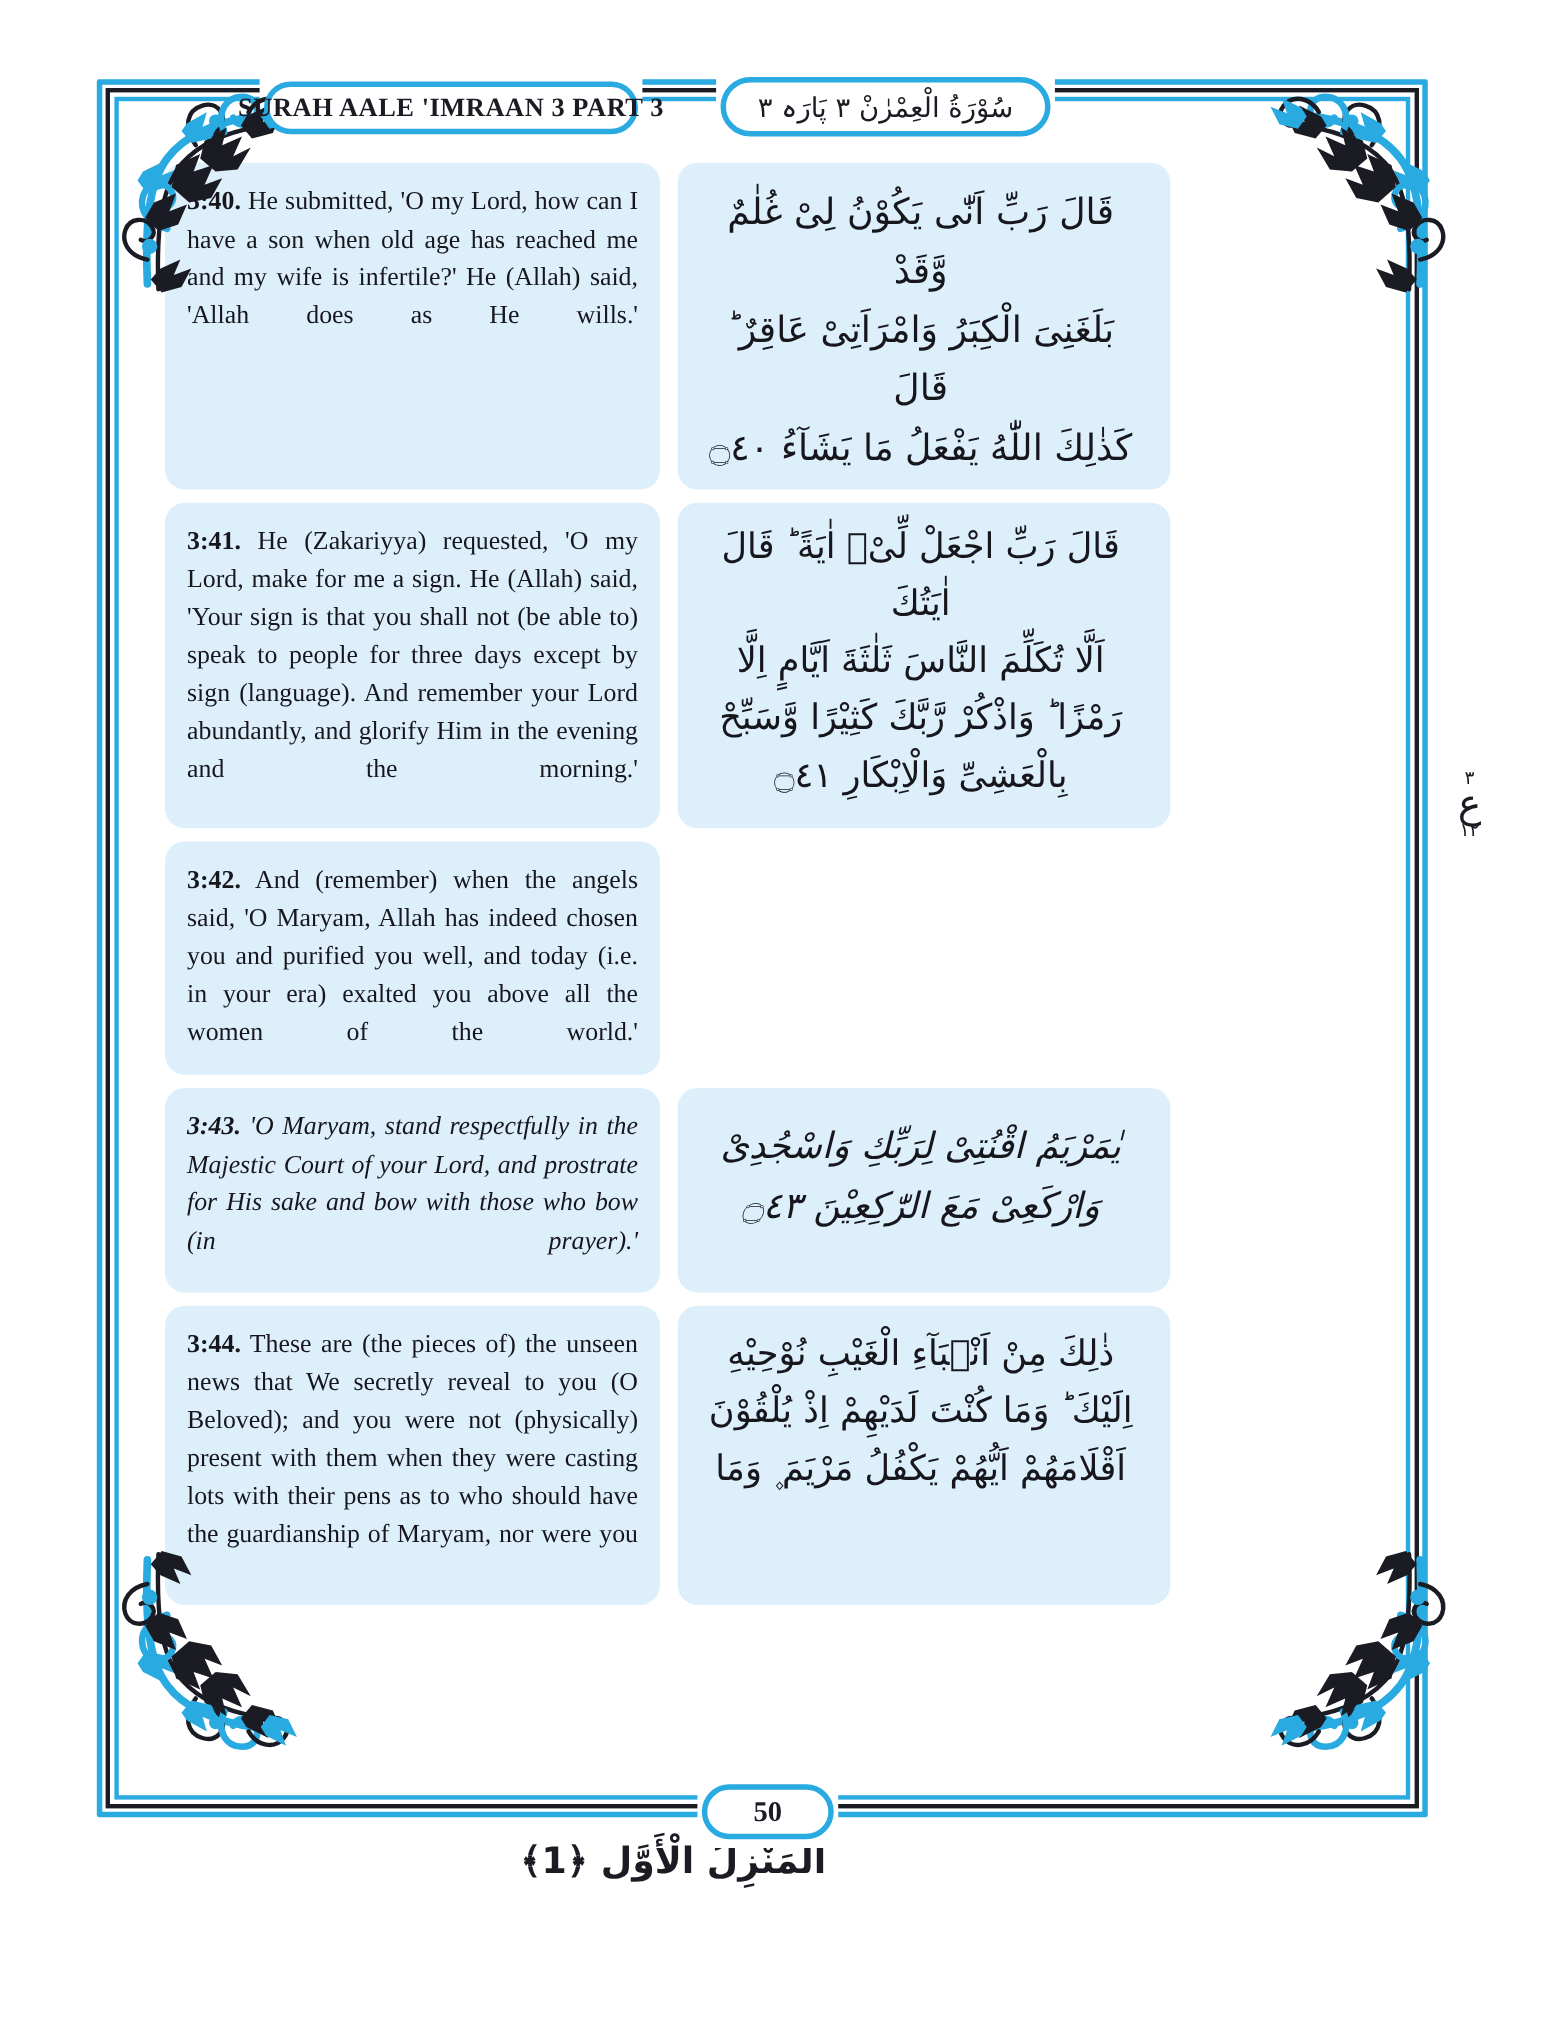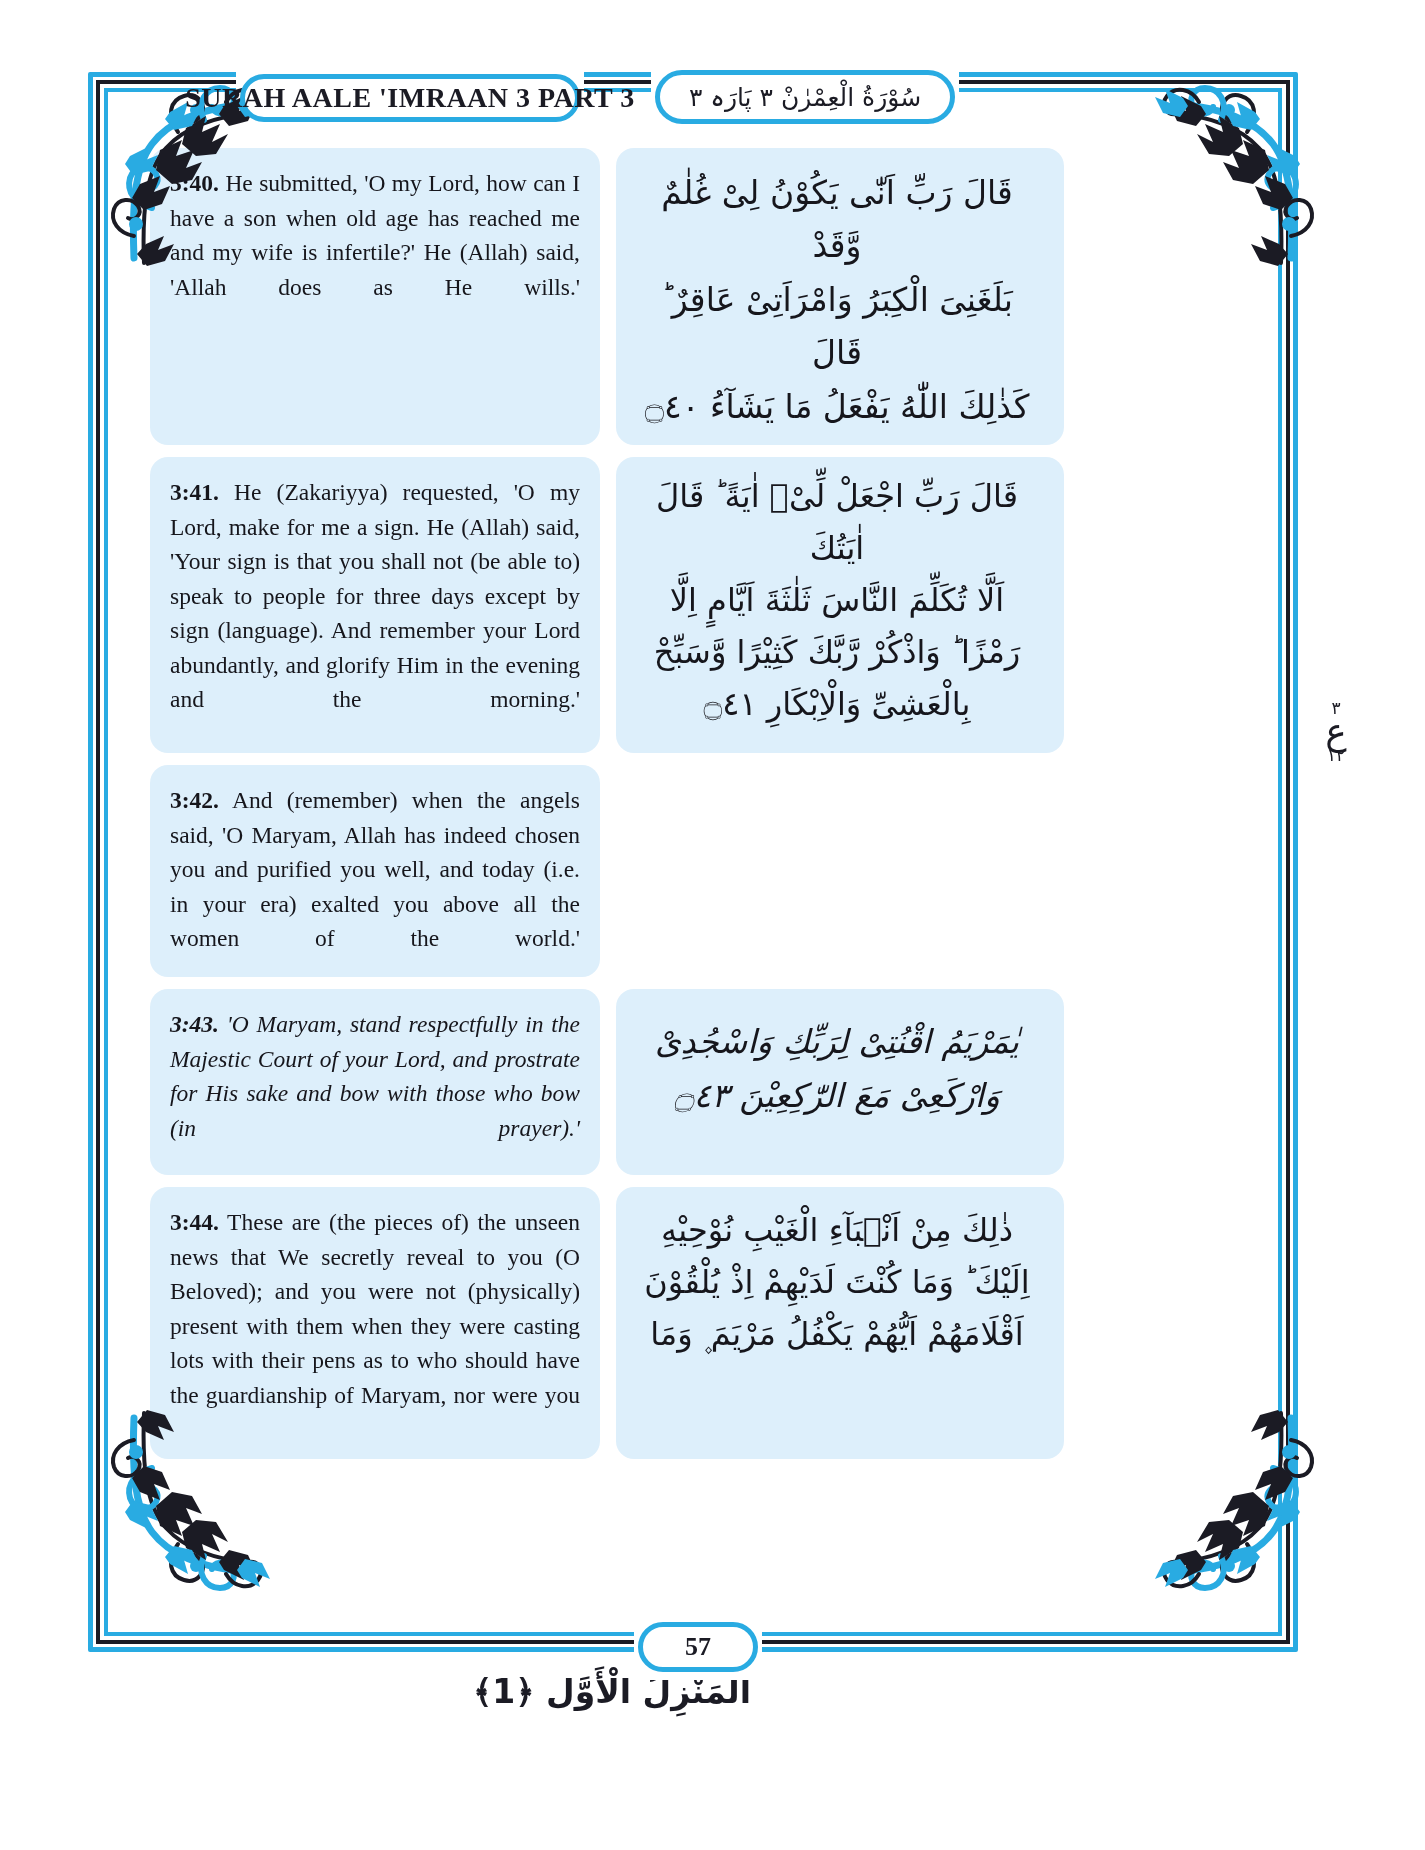--- a/index.html
+++ b/index.html
@@ -74,21 +74,21 @@
   }
   #title-left {
     left: 240px;
     top: 74px;
     width: 340px;
     height: 48px;
   }
   #title-left .txt {
     font-family: "Liberation Serif", "DejaVu Serif", serif;
     font-weight: bold;
-    font-size: 28px;
+    font-size: 24px;
     letter-spacing: 0.5px;
     color: #1b1b24;
     white-space: nowrap;
   }
   #title-right {
     left: 655px;
     top: 70px;
     width: 300px;
     height: 54px;
   }
@@ -400,17 +400,17 @@
     <div class="verse-row r5">
       <div class="cell cell-en"><span class="vnum">3:44.</span><span> These are (the pieces of) the unseen news that We secretly reveal to you (O Beloved); and you were not (physically) present with them when they were casting lots with their pens as to who should have the guardianship of Maryam, nor were you</span></div>
       <div class="cell cell-ar">ذٰلِكَ مِنْ اَنْۢبَآءِ الْغَيْبِ نُوْحِيْهِ
 اِلَيْكَ ؕ وَمَا كُنْتَ لَدَيْهِمْ اِذْ يُلْقُوْنَ
 اَقْلَامَهُمْ اَيُّهُمْ يَكْفُلُ مَرْيَمَ ۪ وَمَا</div>
     </div>
 
   </div>
 
   <div id="page-num">
-    <span class="txt">57</span>
+    <span class="txt">50</span>
   </div>
   <div id="manzil">اَلْمَنْزِلُ الْأَوَّل ﴿1﴾</div>
 
 </div>
 
 </body></html>

